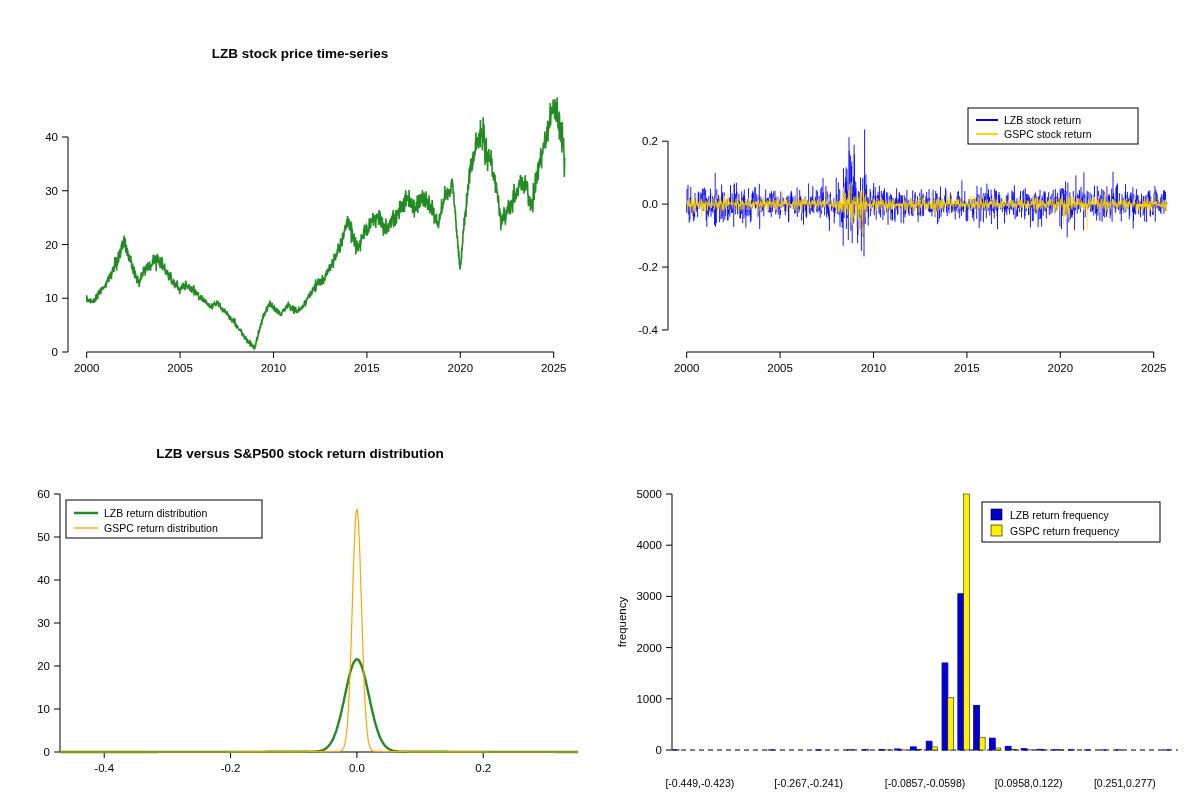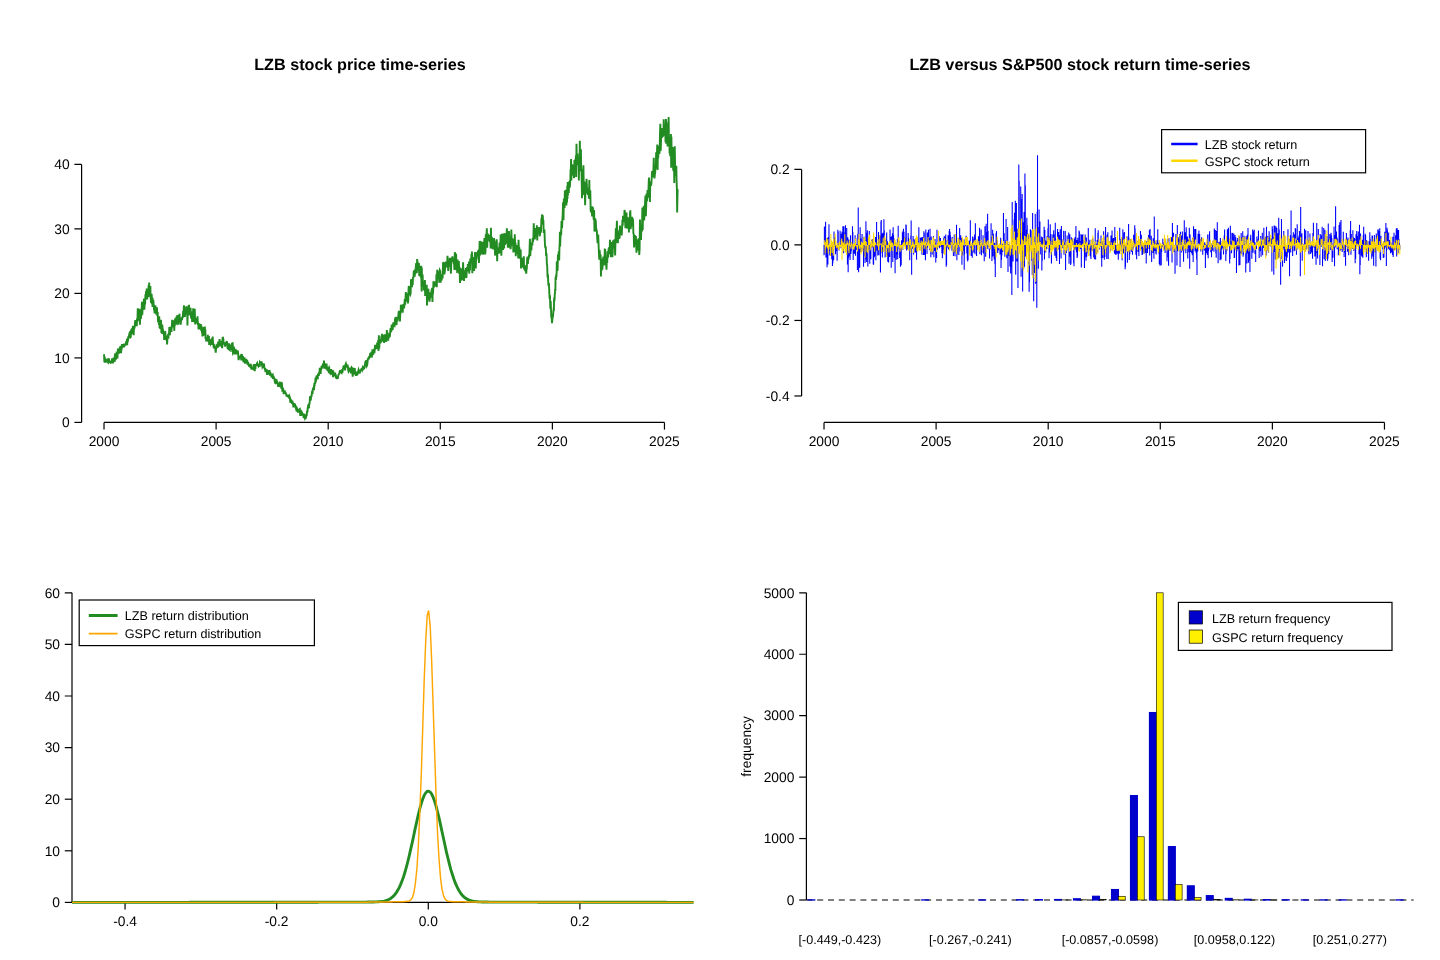--- a/index.html
+++ b/index.html
@@ -42,21 +42,20 @@
           <line x1="68" y1="158.75" x2="62" y2="158.75" stroke="#000"></line>
           <text x="58" y="162.75" font-size="11.5" text-anchor="end" fill="#000">30</text>
           <line x1="68" y1="105" x2="62" y2="105" stroke="#000"></line>
           <text x="58" y="109" font-size="11.5" text-anchor="end" fill="#000">40</text>
         </g>
         <path d="M86.7 263.2 L86.9 267.9 L87.1 267.6 L87.3 265.4 L87.5 270.2 L87.8 267.1 L88.0 268.5 L88.2 267.3 L88.4 268.5 L88.6 268.8 L88.8 268.3 L89.1 267.1 L89.3 268.0 L89.5 267.8 L89.7 270.0 L89.9 267.3 L90.1 270.0 L90.3 270.4 L90.6 269.9 L90.8 266.6 L91.0 270.4 L91.2 268.8 L91.4 269.3 L91.6 269.3 L91.9 269.7 L92.1 268.5 L92.3 269.5 L92.5 270.6 L92.7 268.7 L92.9 269.5 L93.1 270.9 L93.4 266.7 L93.6 269.3 L93.8 270.8 L94.0 267.4 L94.2 270.6 L94.4 268.0 L94.7 266.0 L94.9 267.0 L95.1 268.2 L95.3 266.0 L95.5 269.7 L95.7 264.7 L96.0 262.4 L96.2 267.3 L96.4 265.9 L96.6 266.0 L96.8 266.7 L97.0 266.4 L97.2 262.5 L97.5 262.8 L97.7 265.9 L97.9 265.9 L98.2 259.2 L98.5 259.2 L98.8 259.7 L99.0 259.4 L99.3 262.6 L99.6 261.5 L99.9 257.9 L100.2 257.3 L100.5 257.6 L100.8 262.2 L101.1 259.3 L101.3 259.8 L101.6 254.8 L101.9 256.8 L102.2 254.9 L102.5 256.6 L102.8 255.2 L103.1 257.6 L103.4 254.3 L103.6 255.5 L103.9 255.9 L104.2 255.3 L104.5 255.0 L104.8 255.8 L105.1 252.5 L105.4 254.2 L105.6 255.2 L105.8 250.4 L106.0 255.6 L106.2 250.1 L106.4 253.2 L106.7 251.0 L106.9 248.2 L107.1 249.5 L107.3 249.2 L107.5 247.9 L107.7 246.5 L107.9 245.9 L108.2 246.7 L108.4 249.9 L108.6 247.8 L108.8 249.0 L109.0 248.8 L109.2 242.9 L109.5 245.8 L109.7 242.0 L109.9 242.6 L110.1 241.7 L110.3 246.4 L110.5 242.2 L110.8 239.6 L111.0 242.8 L111.2 242.3 L111.4 247.3 L111.6 241.1 L111.8 242.4 L112.0 241.2 L112.3 240.3 L112.5 236.9 L112.7 235.0 L112.9 237.6 L113.1 234.8 L113.3 236.7 L113.6 238.6 L113.8 236.8 L114.0 239.9 L114.2 233.5 L114.4 235.1 L114.6 233.5 L114.8 224.9 L115.1 230.8 L115.3 234.2 L115.5 232.2 L115.7 230.6 L115.9 230.5 L116.1 235.8 L116.4 225.3 L116.6 238.6 L116.9 231.6 L117.1 232.6 L117.4 233.7 L117.7 228.6 L118.0 229.0 L118.3 219.4 L118.6 230.3 L118.9 222.9 L119.2 222.7 L119.4 224.3 L119.7 219.7 L120.0 216.8 L120.3 226.1 L120.6 218.4 L120.9 221.7 L121.2 213.3 L121.5 215.1 L121.7 210.6 L122.0 215.2 L122.3 208.5 L122.6 217.6 L122.9 214.5 L123.2 211.6 L123.5 215.5 L123.8 206.2 L124.0 205.7 L124.2 209.0 L124.3 203.4 L124.5 212.7 L124.6 212.2 L124.8 212.6 L124.9 213.8 L125.0 215.3 L125.2 212.7 L125.3 206.4 L125.5 216.8 L125.6 214.1 L125.8 220.5 L125.9 217.3 L126.1 218.9 L126.2 218.5 L126.3 212.8 L126.5 214.7 L126.6 221.5 L126.8 220.6 L126.9 218.1 L127.1 223.8 L127.2 216.1 L127.3 219.5 L127.5 223.9 L127.6 219.8 L127.8 218.0 L128.0 221.7 L128.2 224.0 L128.4 226.2 L128.6 226.5 L128.9 229.1 L129.1 228.3 L129.3 226.8 L129.5 222.4 L129.7 225.7 L129.9 227.0 L130.2 230.1 L130.4 228.7 L130.6 228.2 L130.8 224.0 L131.0 231.0 L131.2 228.3 L131.4 228.4 L131.7 236.6 L131.9 233.8 L132.1 236.2 L132.3 235.3 L132.5 238.7 L132.7 231.5 L133.0 241.4 L133.2 238.4 L133.4 242.2 L133.6 240.8 L133.8 241.3 L134.0 239.5 L134.2 234.4 L134.5 245.4 L134.7 241.9 L134.9 246.1 L135.1 239.5 L135.3 239.4 L135.5 242.4 L135.8 242.5 L136.0 245.8 L136.2 246.1 L136.4 246.6 L136.6 245.1 L136.8 251.3 L137.0 245.9 L137.3 250.5 L137.5 245.1 L137.7 243.8 L137.9 247.5 L138.1 249.1 L138.3 249.8 L138.6 251.7 L138.8 248.7 L139.0 248.1 L139.2 255.0 L139.4 252.6 L139.6 248.1 L139.9 247.2 L140.1 247.0 L140.3 250.2 L140.5 246.3 L140.7 245.8 L140.9 246.4 L141.1 240.5 L141.4 244.9 L141.6 247.4 L141.8 240.3 L142.0 243.8 L142.2 242.8 L142.4 241.8 L142.7 243.5 L142.9 243.6 L143.1 240.0 L143.3 238.1 L143.5 234.5 L143.7 240.0 L143.9 240.8 L144.2 234.9 L144.4 237.1 L144.6 238.2 L144.8 235.8 L145.0 236.8 L145.2 243.7 L145.5 236.0 L145.7 239.6 L145.9 233.7 L146.1 236.5 L146.3 232.8 L146.5 234.9 L146.7 236.5 L147.0 237.0 L147.2 231.6 L147.4 233.4 L147.6 237.3 L147.8 230.6 L148.0 234.2 L148.3 237.7 L148.5 237.2 L148.7 238.5 L148.9 233.4 L149.1 235.4 L149.3 232.4 L149.6 229.4 L149.8 235.9 L150.0 235.4 L150.2 232.8 L150.4 235.5 L150.6 238.6 L150.8 235.7 L151.1 233.7 L151.3 232.7 L151.5 233.5 L151.7 234.8 L151.9 231.8 L152.1 233.1 L152.4 232.0 L152.6 226.9 L152.8 230.1 L153.0 232.4 L153.2 223.2 L153.4 222.7 L153.6 231.0 L153.9 227.0 L154.1 232.1 L154.3 229.5 L154.5 225.4 L154.7 228.0 L154.9 227.9 L155.2 223.4 L155.4 226.3 L155.6 223.2 L155.8 230.1 L156.0 226.6 L156.2 239.2 L156.4 227.9 L156.7 227.7 L156.9 226.2 L157.1 230.9 L157.3 222.1 L157.5 222.5 L157.7 228.5 L158.0 228.2 L158.2 230.7 L158.4 228.2 L158.6 228.4 L158.8 224.5 L159.0 229.7 L159.3 233.5 L159.5 227.6 L159.7 228.4 L159.9 231.3 L160.1 236.3 L160.3 227.7 L160.5 234.9 L160.8 230.6 L161.0 225.0 L161.2 230.0 L161.4 234.2 L161.6 235.7 L161.8 236.2 L162.1 231.3 L162.3 225.4 L162.5 233.7 L162.7 238.4 L162.9 234.1 L163.1 234.7 L163.3 236.7 L163.6 235.1 L163.8 236.1 L164.0 233.1 L164.2 237.4 L164.4 235.9 L164.6 231.5 L164.9 238.8 L165.1 238.3 L165.3 239.8 L165.5 242.6 L165.7 237.4 L165.9 241.3 L166.1 237.5 L166.4 240.0 L166.6 242.0 L166.8 238.3 L167.0 242.3 L167.2 241.5 L167.4 238.1 L167.7 243.8 L167.9 239.6 L168.1 240.5 L168.3 245.5 L168.5 243.3 L168.7 248.4 L169.0 243.0 L169.2 247.8 L169.4 246.5 L169.6 245.9 L169.8 240.5 L170.0 244.9 L170.2 246.6 L170.5 242.0 L170.7 240.1 L170.9 247.6 L171.1 242.6 L171.3 250.5 L171.5 249.2 L171.8 252.5 L172.0 250.8 L172.2 250.8 L172.4 251.8 L172.6 249.7 L172.9 252.6 L173.2 246.9 L173.5 252.7 L173.8 250.8 L174.1 248.0 L174.3 255.4 L174.6 251.2 L174.9 253.4 L175.2 254.1 L175.5 251.6 L175.8 251.8 L176.1 255.4 L176.4 253.8 L176.6 250.0 L176.9 253.4 L177.2 248.4 L177.5 252.8 L177.8 255.4 L178.1 257.6 L178.4 257.7 L178.7 254.9 L178.9 257.0 L179.2 257.1 L179.5 259.8 L179.8 261.9 L180.1 257.2 L180.4 258.4 L180.7 256.7 L181.0 254.5 L181.2 256.9 L181.5 257.0 L181.8 252.6 L182.1 255.5 L182.4 256.8 L182.7 253.7 L183.0 250.5 L183.2 255.2 L183.5 254.9 L183.8 252.0 L184.1 254.1 L184.4 256.8 L184.7 252.1 L185.0 258.1 L185.3 257.0 L185.5 249.5 L185.8 249.4 L186.1 250.7 L186.4 254.8 L186.7 253.7 L187.0 255.2 L187.3 253.7 L187.6 256.9 L187.8 253.9 L188.1 253.8 L188.4 255.5 L188.7 253.2 L189.0 252.3 L189.3 254.0 L189.6 258.0 L189.9 258.3 L190.1 255.6 L190.4 254.0 L190.7 257.9 L191.0 258.1 L191.3 259.4 L191.6 259.7 L191.9 256.5 L192.2 257.1 L192.4 255.6 L192.7 256.6 L193.0 258.5 L193.3 253.9 L193.6 261.4 L193.9 253.3 L194.2 262.2 L194.5 261.7 L194.7 258.1 L195.0 257.9 L195.3 259.7 L195.6 263.3 L195.9 262.2 L196.2 258.8 L196.5 259.7 L196.8 263.3 L197.0 261.2 L197.3 261.3 L197.6 260.0 L197.9 262.3 L198.2 260.2 L198.5 263.1 L198.8 268.2 L199.1 265.7 L199.3 266.2 L199.6 265.4 L199.9 265.3 L200.2 265.0 L200.5 264.5 L200.8 266.1 L201.1 268.3 L201.4 266.8 L201.6 263.1 L201.9 268.0 L202.2 265.7 L202.5 265.6 L202.8 269.2 L203.1 269.3 L203.4 267.3 L203.7 265.8 L203.9 267.7 L204.2 271.0 L204.5 267.7 L204.8 270.1 L205.1 267.0 L205.4 270.1 L205.7 270.2 L206.0 267.8 L206.2 272.0 L206.5 269.9 L206.8 270.1 L207.1 272.3 L207.4 272.9 L207.7 273.1 L208.0 271.6 L208.3 273.7 L208.5 272.4 L208.8 271.1 L209.1 275.1 L209.4 271.9 L209.7 276.0 L210.0 273.9 L210.3 275.2 L210.6 275.2 L210.8 275.4 L211.1 274.2 L211.4 274.2 L211.7 271.5 L212.0 273.8 L212.3 277.4 L212.6 273.9 L212.9 275.5 L213.1 271.3 L213.4 272.2 L213.7 272.1 L214.0 271.4 L214.3 272.7 L214.6 271.5 L214.9 272.6 L215.2 273.0 L215.4 271.2 L215.7 273.6 L216.0 271.6 L216.3 273.8 L216.6 269.7 L216.9 270.1 L217.2 270.5 L217.5 272.4 L217.7 271.7 L218.0 269.2 L218.3 271.8 L218.6 273.5 L218.9 272.7 L219.2 273.5 L219.5 270.7 L219.7 274.7 L220.0 270.9 L220.3 274.4 L220.6 275.3 L220.9 274.6 L221.2 278.1 L221.5 275.5 L221.8 276.7 L222.0 276.5 L222.3 275.8 L222.6 280.5 L222.9 278.2 L223.2 276.7 L223.5 277.7 L223.8 278.9 L224.1 279.2 L224.3 280.2 L224.6 276.5 L224.9 280.3 L225.2 280.3 L225.5 279.2 L225.8 279.8 L226.1 281.1 L226.4 282.7 L226.6 281.8 L226.9 280.5 L227.2 280.2 L227.5 283.7 L227.8 282.4 L228.1 282.1 L228.4 282.8 L228.7 284.2 L228.9 285.4 L229.2 284.8 L229.5 283.4 L229.8 288.1 L230.1 285.8 L230.4 284.3 L230.7 285.5 L231.0 287.6 L231.2 286.4 L231.5 287.6 L231.8 290.4 L232.1 289.1 L232.4 288.7 L232.7 288.0 L233.0 289.6 L233.3 288.4 L233.5 290.7 L233.8 287.7 L234.1 286.2 L234.4 291.9 L234.7 289.5 L235.0 288.9 L235.3 294.5 L235.6 293.5 L235.8 291.1 L236.1 293.2 L236.4 296.4 L236.7 295.3 L237.0 295.2 L237.3 293.2 L237.6 296.2 L237.9 294.8 L238.1 295.9 L238.4 296.2 L238.7 297.8 L239.0 297.8 L239.3 297.7 L239.6 298.0 L239.9 296.9 L240.2 299.2 L240.4 298.6 L240.7 298.9 L241.0 300.0 L241.3 298.5 L241.6 299.3 L241.9 303.6 L242.2 300.5 L242.5 302.1 L242.7 301.3 L243.0 303.3 L243.3 304.5 L243.6 301.8 L243.9 303.5 L244.2 304.5 L244.5 307.5 L244.8 306.0 L245.0 304.0 L245.3 307.2 L245.6 305.5 L245.9 307.4 L246.2 306.5 L246.5 307.8 L246.8 307.1 L247.1 310.1 L247.3 310.9 L247.6 308.5 L247.9 309.1 L248.2 310.8 L248.5 310.6 L248.8 311.7 L249.1 309.8 L249.4 309.4 L249.6 310.2 L249.9 309.7 L250.2 314.6 L250.5 309.6 L250.8 314.7 L251.1 310.3 L251.4 312.1 L251.7 312.4 L251.9 312.3 L252.2 313.1 L252.5 314.0 L252.8 314.6 L253.1 316.4 L253.4 314.0 L253.7 312.8 L254.0 315.0 L254.2 316.7 L254.5 316.3 L254.8 316.4 L255.0 315.8 L255.1 313.4 L255.2 314.0 L255.4 314.0 L255.5 314.6 L255.7 313.8 L255.8 310.6 L256.0 311.8 L256.1 310.5 L256.3 310.5 L256.4 307.5 L256.5 308.8 L256.7 307.5 L256.8 305.1 L257.0 308.4 L257.1 306.7 L257.3 307.4 L257.4 305.0 L257.5 308.1 L257.7 303.8 L257.8 305.2 L258.0 304.0 L258.1 303.0 L258.3 298.3 L258.4 302.2 L258.5 300.2 L258.8 298.9 L259.0 301.7 L259.2 298.4 L259.4 298.4 L259.6 298.3 L259.8 297.0 L260.1 293.8 L260.3 295.2 L260.5 295.3 L260.7 291.8 L260.9 292.6 L261.1 290.8 L261.4 293.1 L261.6 290.7 L261.8 291.0 L262.0 287.1 L262.2 289.7 L262.4 286.7 L262.6 288.0 L262.9 282.9 L263.1 286.6 L263.3 285.4 L263.5 284.0 L263.7 281.0 L263.9 282.3 L264.2 281.6 L264.4 281.6 L264.6 281.2 L264.8 284.1 L265.0 279.5 L265.2 280.2 L265.4 280.3 L265.7 281.3 L265.9 278.8 L266.1 278.2 L266.3 277.1 L266.5 274.6 L266.7 278.2 L267.0 275.9 L267.2 279.6 L267.4 275.9 L267.6 275.9 L267.8 274.9 L268.0 272.9 L268.2 275.2 L268.5 273.7 L268.7 272.4 L268.9 274.1 L269.1 270.9 L269.3 271.4 L269.5 272.6 L269.8 273.4 L270.0 268.4 L270.2 275.3 L270.4 270.4 L270.6 273.8 L270.8 274.0 L271.1 271.5 L271.3 274.6 L271.5 271.0 L271.7 273.4 L271.9 275.9 L272.1 270.9 L272.3 273.3 L272.6 274.4 L272.8 276.3 L273.0 276.5 L273.2 275.8 L273.4 275.9 L273.6 275.4 L273.9 274.8 L274.1 279.1 L274.3 273.6 L274.5 275.9 L274.7 277.1 L274.9 278.5 L275.1 278.9 L275.4 277.8 L275.6 277.6 L275.8 275.6 L276.0 276.6 L276.2 280.1 L276.4 278.0 L276.7 277.3 L276.9 280.4 L277.1 276.4 L277.3 277.3 L277.5 282.4 L277.7 277.0 L277.9 281.5 L278.2 279.7 L278.4 281.0 L278.6 280.2 L278.8 281.4 L279.0 279.6 L279.2 279.8 L279.5 281.0 L279.7 280.3 L279.9 280.8 L280.1 282.0 L280.3 283.0 L280.5 282.3 L280.8 283.8 L281.0 282.2 L281.3 283.2 L281.5 283.7 L281.8 281.0 L282.1 280.2 L282.4 279.8 L282.7 279.5 L283.0 277.8 L283.3 277.2 L283.6 277.2 L283.8 278.2 L284.1 278.4 L284.4 277.5 L284.7 278.1 L285.0 275.8 L285.3 278.6 L285.6 276.8 L285.9 274.7 L286.1 274.4 L286.4 272.5 L286.7 275.5 L287.0 274.2 L287.3 274.6 L287.6 276.6 L287.9 271.7 L288.2 271.0 L288.4 271.9 L288.7 271.9 L289.0 272.9 L289.3 274.2 L289.6 272.0 L289.9 273.6 L290.2 276.7 L290.5 277.8 L290.7 277.5 L291.0 276.0 L291.3 276.0 L291.6 274.4 L291.9 275.6 L292.2 275.8 L292.5 279.1 L292.8 275.0 L293.0 274.2 L293.3 274.6 L293.6 277.4 L293.9 281.9 L294.2 279.0 L294.5 276.9 L294.8 274.6 L295.0 277.3 L295.3 280.1 L295.6 274.7 L295.9 278.6 L296.2 279.7 L296.5 279.4 L296.8 281.1 L297.1 279.8 L297.3 277.7 L297.6 279.9 L297.9 280.0 L298.2 279.1 L298.5 277.4 L298.8 276.2 L299.1 277.2 L299.4 277.9 L299.6 278.0 L299.9 279.2 L300.2 275.9 L300.5 277.3 L300.8 276.3 L301.1 275.6 L301.4 275.7 L301.7 276.3 L301.9 275.1 L302.2 274.3 L302.5 275.4 L302.8 275.6 L303.1 275.2 L303.4 274.2 L303.7 274.5 L304.0 273.9 L304.2 271.4 L304.5 269.1 L304.8 271.1 L305.1 268.0 L305.4 271.2 L305.7 272.8 L306.0 272.1 L306.3 269.3 L306.5 267.2 L306.8 266.9 L307.1 267.7 L307.4 265.0 L307.7 266.3 L308.0 265.8 L308.3 263.7 L308.6 264.1 L308.8 263.6 L309.1 264.4 L309.4 261.1 L309.7 265.8 L310.0 264.9 L310.3 260.4 L310.6 260.7 L310.9 262.2 L311.1 262.4 L311.4 258.8 L311.7 259.5 L312.0 262.4 L312.3 259.3 L312.6 255.4 L312.9 259.2 L313.2 255.9 L313.4 257.8 L313.7 257.7 L314.0 257.9 L314.3 253.4 L314.6 255.4 L314.9 256.5 L315.2 251.4 L315.5 260.4 L315.7 247.3 L316.0 258.3 L316.3 253.1 L316.6 252.2 L316.9 254.1 L317.2 250.8 L317.5 252.3 L317.8 248.3 L318.0 250.2 L318.3 246.2 L318.6 251.3 L318.9 250.8 L319.2 247.0 L319.5 251.4 L319.8 251.9 L320.1 253.7 L320.3 250.2 L320.6 246.7 L320.9 249.3 L321.2 249.9 L321.5 247.4 L321.8 252.9 L322.1 249.4 L322.4 243.0 L322.6 248.3 L322.9 245.1 L323.2 246.6 L323.5 251.9 L323.8 247.5 L324.1 247.5 L324.4 249.3 L324.7 246.0 L324.9 248.5 L325.2 243.7 L325.5 241.8 L325.8 241.6 L326.1 243.8 L326.4 238.4 L326.7 242.5 L327.0 241.9 L327.2 243.0 L327.5 239.1 L327.8 236.7 L328.1 239.2 L328.4 239.2 L328.7 239.5 L329.0 236.9 L329.3 232.6 L329.5 234.4 L329.8 235.6 L330.1 232.0 L330.4 239.0 L330.7 233.3 L331.0 234.9 L331.3 235.0 L331.6 233.2 L331.8 233.2 L332.1 228.9 L332.4 227.1 L332.7 229.4 L333.0 228.7 L333.3 235.9 L333.6 228.0 L333.8 229.4 L334.1 221.9 L334.4 224.6 L334.7 227.1 L335.0 225.8 L335.3 224.7 L335.6 228.5 L335.9 221.6 L336.1 223.7 L336.4 221.2 L336.7 224.9 L337.0 222.6 L337.3 217.2 L337.6 221.9 L337.9 216.7 L338.2 211.3 L338.4 217.1 L338.7 217.4 L339.0 218.0 L339.3 213.2 L339.6 213.2 L339.9 220.8 L340.2 218.5 L340.5 208.2 L340.7 206.3 L341.0 210.4 L341.3 209.0 L341.6 212.7 L341.9 213.5 L342.2 212.6 L342.5 200.7 L342.8 201.8 L343.0 205.5 L343.3 207.4 L343.6 202.0 L343.9 205.5 L344.2 198.9 L344.5 199.9 L344.8 194.2 L345.1 193.9 L345.3 196.1 L345.6 198.5 L345.9 192.8 L346.2 196.3 L346.5 190.6 L346.8 187.3 L347.1 193.4 L347.4 195.4 L347.6 183.9 L347.9 186.7 L348.2 186.9 L348.4 188.9 L348.5 192.9 L348.7 189.5 L348.8 189.8 L348.9 189.7 L349.1 187.1 L349.2 193.6 L349.4 197.9 L349.5 192.1 L349.7 197.6 L349.8 189.4 L349.9 196.7 L350.1 196.8 L350.2 197.6 L350.4 198.5 L350.5 197.5 L350.7 193.7 L350.8 199.4 L351.0 189.5 L351.1 195.2 L351.2 205.1 L351.4 210.9 L351.5 190.9 L351.7 200.3 L351.8 197.7 L352.0 200.8 L352.2 196.7 L352.4 206.6 L352.6 204.8 L352.8 204.2 L353.0 202.4 L353.2 209.8 L353.5 206.4 L353.7 202.9 L353.9 210.2 L354.1 201.3 L354.3 214.6 L354.5 212.7 L354.8 212.6 L355.0 212.6 L355.2 213.8 L355.4 205.8 L355.6 205.3 L355.8 222.5 L356.1 217.7 L356.3 216.4 L356.5 215.2 L356.7 213.3 L356.9 208.6 L357.1 210.6 L357.3 215.8 L357.6 217.9 L357.8 216.9 L358.0 219.5 L358.2 216.2 L358.4 211.5 L358.6 216.5 L358.9 211.8 L359.1 214.8 L359.3 212.4 L359.5 211.9 L359.7 209.2 L359.9 212.1 L360.1 207.9 L360.4 219.6 L360.6 210.1 L360.8 213.0 L361.0 209.0 L361.2 202.3 L361.4 206.2 L361.7 206.6 L361.9 206.0 L362.1 207.0 L362.3 204.4 L362.5 205.4 L362.7 206.4 L362.9 202.6 L363.2 203.7 L363.5 204.8 L363.7 196.6 L364.0 207.3 L364.3 193.8 L364.6 192.8 L364.9 197.3 L365.2 196.7 L365.5 200.6 L365.8 197.6 L366.0 203.5 L366.3 198.8 L366.6 193.4 L366.9 194.0 L367.2 203.6 L367.5 197.9 L367.8 196.5 L368.1 201.7 L368.3 197.5 L368.6 198.2 L368.9 198.5 L369.2 187.7 L369.5 186.3 L369.8 195.7 L370.1 186.7 L370.3 196.7 L370.6 195.0 L370.9 191.7 L371.2 187.5 L371.5 186.0 L371.8 190.6 L372.1 189.6 L372.4 188.1 L372.6 189.2 L372.9 181.1 L373.2 184.8 L373.5 193.9 L373.8 187.2 L374.1 190.1 L374.4 186.4 L374.7 188.3 L374.9 182.9 L375.2 189.6 L375.5 190.5 L375.8 196.0 L376.1 183.6 L376.4 183.5 L376.7 183.9 L377.0 181.6 L377.2 182.9 L377.5 186.3 L377.8 184.4 L378.1 187.4 L378.4 187.8 L378.7 192.9 L379.0 178.3 L379.3 179.2 L379.5 192.3 L379.8 182.7 L380.1 179.5 L380.4 193.1 L380.7 185.6 L381.0 195.4 L381.3 184.3 L381.6 188.5 L381.8 193.4 L382.1 190.3 L382.4 185.6 L382.7 196.4 L383.0 190.5 L383.3 203.8 L383.6 196.1 L383.9 202.2 L384.1 195.3 L384.4 191.6 L384.7 198.0 L385.0 197.3 L385.3 200.6 L385.6 201.3 L385.9 186.6 L386.2 195.7 L386.4 193.2 L386.7 202.1 L387.0 194.7 L387.3 199.7 L387.6 193.3 L387.9 196.1 L388.2 191.4 L388.5 199.6 L388.7 199.1 L389.0 192.6 L389.3 190.7 L389.6 194.1 L389.9 188.1 L390.2 189.7 L390.5 193.5 L390.8 185.9 L391.0 196.0 L391.3 187.4 L391.6 193.4 L391.9 183.4 L392.2 184.9 L392.5 187.2 L392.8 181.2 L393.1 181.4 L393.3 177.7 L393.6 195.6 L393.9 182.2 L394.2 185.6 L394.5 186.2 L394.8 182.6 L395.1 193.9 L395.4 185.1 L395.6 182.5 L395.9 178.0 L396.2 185.8 L396.5 191.8 L396.8 178.2 L397.1 184.2 L397.4 178.9 L397.7 180.1 L397.9 181.2 L398.2 177.9 L398.5 177.3 L398.8 177.8 L399.1 187.2 L399.4 179.7 L399.7 168.9 L400.0 180.9 L400.2 174.4 L400.5 175.7 L400.8 180.0 L401.1 170.2 L401.4 170.5 L401.7 175.3 L402.0 169.5 L402.3 173.6 L402.5 180.2 L402.8 172.8 L403.1 180.1 L403.4 170.5 L403.7 166.3 L404.0 167.7 L404.3 179.9 L404.6 177.6 L404.8 163.2 L405.1 169.6 L405.4 163.6 L405.7 158.2 L406.0 174.4 L406.3 164.6 L406.6 162.6 L406.9 166.6 L407.1 165.6 L407.4 169.0 L407.7 163.7 L408.0 164.6 L408.3 169.6 L408.6 167.9 L408.9 175.0 L409.1 157.9 L409.4 171.7 L409.7 167.2 L410.0 166.9 L410.3 174.5 L410.6 175.6 L410.9 171.8 L411.2 174.2 L411.4 175.9 L411.7 166.3 L412.0 175.8 L412.3 173.2 L412.6 181.0 L412.9 169.2 L413.2 171.7 L413.5 176.9 L413.7 167.5 L414.0 168.2 L414.3 185.6 L414.6 174.0 L414.9 177.2 L415.2 178.5 L415.5 179.4 L415.8 176.3 L416.0 177.9 L416.3 170.1 L416.6 178.9 L416.9 176.9 L417.2 163.5 L417.5 167.2 L417.8 181.1 L418.1 170.8 L418.3 162.9 L418.6 174.2 L418.9 163.4 L419.2 176.3 L419.5 162.5 L419.8 172.2 L420.1 175.0 L420.4 163.0 L420.6 162.3 L420.9 172.1 L421.2 168.6 L421.5 168.6 L421.8 171.0 L422.1 165.1 L422.4 158.3 L422.7 167.6 L422.9 165.2 L423.2 174.5 L423.5 163.8 L423.8 167.2 L424.1 160.6 L424.4 166.7 L424.7 174.4 L425.0 168.3 L425.2 172.8 L425.5 175.7 L425.8 172.5 L426.1 159.3 L426.4 169.3 L426.7 172.6 L427.0 166.6 L427.3 170.3 L427.5 169.0 L427.8 178.3 L428.1 167.1 L428.4 170.6 L428.7 178.0 L429.0 163.2 L429.3 174.7 L429.6 170.3 L429.8 181.5 L430.1 173.7 L430.4 174.1 L430.7 177.2 L431.0 172.2 L431.3 179.6 L431.6 177.4 L431.9 183.3 L432.1 167.9 L432.4 175.5 L432.7 174.0 L433.0 176.6 L433.3 181.8 L433.6 181.4 L433.9 176.0 L434.2 191.8 L434.4 188.2 L434.7 191.3 L435.0 182.9 L435.3 188.7 L435.6 188.9 L435.9 187.9 L436.2 190.4 L436.5 181.5 L436.7 191.7 L437.0 192.6 L437.3 188.9 L437.6 193.9 L437.9 190.7 L438.2 193.0 L438.5 196.1 L438.8 192.4 L439.0 191.7 L439.3 183.6 L439.6 181.9 L439.9 187.9 L440.2 183.0 L440.5 184.1 L440.8 180.4 L441.1 182.3 L441.3 176.0 L441.6 166.9 L441.9 181.3 L442.2 174.4 L442.5 172.0 L442.8 176.8 L443.1 170.1 L443.4 171.9 L443.6 172.6 L443.9 166.3 L444.2 169.7 L444.5 165.9 L444.8 154.1 L445.1 164.5 L445.4 162.5 L445.7 167.6 L445.9 163.3 L446.2 158.0 L446.5 165.9 L446.8 163.4 L447.1 165.0 L447.4 155.8 L447.7 168.3 L447.9 161.8 L448.2 161.7 L448.5 157.4 L448.8 158.2 L449.1 162.1 L449.4 159.8 L449.7 164.9 L450.0 163.4 L450.2 157.1 L450.5 159.7 L450.8 161.9 L451.1 152.2 L451.4 152.7 L451.7 146.7 L452.0 149.1 L452.3 147.4 L452.5 151.4 L452.8 151.7 L453.1 162.2 L453.4 160.9 L453.7 159.2 L454.0 169.1 L454.3 173.8 L454.6 174.5 L454.8 173.3 L455.1 181.4 L455.4 179.0 L455.7 187.4 L456.0 190.0 L456.3 199.2 L456.6 196.5 L456.9 204.0 L457.1 206.3 L457.4 203.8 L457.7 210.4 L458.0 216.9 L458.3 214.1 L458.6 225.3 L458.9 218.8 L459.2 226.9 L459.4 232.8 L459.7 232.2 L460.0 237.4 L460.3 234.3 L460.5 232.9 L460.6 232.3 L460.7 232.8 L460.9 230.9 L461.0 229.7 L461.2 226.3 L461.3 227.5 L461.5 224.0 L461.6 226.9 L461.7 218.7 L461.9 215.8 L462.0 218.9 L462.2 216.3 L462.3 213.1 L462.5 212.5 L462.6 208.8 L462.8 210.8 L462.9 203.7 L463.0 198.7 L463.2 200.6 L463.3 201.4 L463.5 196.6 L463.6 199.1 L463.8 196.5 L463.9 194.6 L464.0 185.7 L464.3 191.0 L464.5 193.8 L464.7 191.5 L464.9 181.9 L465.1 179.9 L465.3 183.9 L465.6 178.1 L465.8 178.1 L466.0 185.1 L466.2 173.9 L466.4 171.9 L466.6 161.2 L466.8 173.4 L467.1 163.8 L467.3 163.6 L467.5 161.3 L467.7 161.6 L467.9 152.2 L468.1 156.3 L468.4 158.2 L468.6 151.7 L468.8 149.0 L469.0 144.8 L469.2 136.6 L469.4 144.4 L469.6 151.5 L469.9 133.5 L470.1 141.0 L470.3 136.4 L470.5 141.3 L470.7 126.7 L470.9 136.6 L471.2 128.1 L471.4 128.9 L471.6 126.2 L471.8 129.4 L472.0 139.2 L472.2 126.3 L472.5 136.8 L472.7 122.8 L472.9 133.7 L473.1 119.6 L473.3 130.7 L473.5 125.6 L473.7 123.7 L474.0 128.9 L474.2 121.5 L474.4 119.9 L474.6 118.8 L474.8 124.3 L475.0 121.6 L475.3 117.5 L475.5 109.0 L475.7 110.5 L475.9 100.6 L476.1 118.3 L476.3 110.3 L476.5 109.2 L476.8 114.2 L477.0 105.0 L477.2 112.6 L477.4 106.3 L477.6 111.7 L477.8 111.2 L478.1 111.0 L478.3 116.4 L478.5 115.0 L478.7 101.3 L478.9 102.3 L479.1 106.9 L479.3 105.8 L479.6 100.2 L479.8 103.8 L480.0 97.4 L480.2 115.4 L480.4 87.9 L480.6 97.6 L480.9 103.4 L481.1 99.8 L481.3 96.0 L481.5 105.6 L481.7 98.7 L481.9 100.3 L482.2 104.4 L482.4 118.5 L482.6 98.7 L482.8 102.9 L483.0 102.9 L483.2 85.2 L483.4 100.1 L483.7 109.0 L483.9 108.7 L484.1 92.4 L484.3 109.5 L484.5 108.6 L484.7 116.1 L485.0 133.1 L485.2 115.9 L485.4 130.6 L485.6 114.3 L485.8 114.9 L486.0 118.2 L486.2 105.8 L486.5 130.1 L486.7 128.5 L487.0 119.2 L487.3 125.8 L487.6 139.0 L487.9 125.9 L488.2 129.2 L488.5 126.0 L488.8 117.0 L489.0 122.1 L489.3 126.3 L489.6 124.4 L489.9 130.4 L490.2 127.4 L490.5 127.6 L490.8 133.5 L491.1 118.1 L491.3 129.9 L491.6 133.7 L491.9 126.5 L492.2 142.7 L492.5 145.0 L492.8 141.0 L493.1 140.9 L493.4 148.4 L493.6 141.9 L493.9 140.3 L494.2 142.5 L494.5 147.9 L494.8 151.2 L495.1 143.1 L495.4 160.8 L495.7 159.8 L495.9 150.1 L496.2 150.9 L496.5 152.4 L496.8 160.8 L497.1 159.7 L497.4 160.9 L497.7 167.0 L498.0 170.7 L498.2 167.5 L498.5 163.4 L498.8 171.6 L499.1 179.5 L499.4 184.4 L499.7 176.3 L500.0 180.8 L500.3 182.4 L500.5 180.0 L500.8 198.4 L501.1 186.9 L501.4 193.3 L501.7 183.4 L502.0 192.5 L502.3 187.0 L502.6 185.9 L502.8 181.8 L503.1 189.0 L503.4 188.2 L503.7 188.2 L504.0 175.9 L504.3 176.0 L504.6 184.3 L504.9 184.0 L505.1 186.8 L505.4 192.7 L505.7 184.6 L506.0 187.2 L506.3 177.4 L506.6 182.6 L506.9 181.6 L507.2 175.0 L507.4 177.7 L507.7 174.0 L508.0 179.8 L508.3 167.8 L508.6 175.5 L508.9 175.1 L509.2 182.3 L509.5 169.6 L509.7 171.2 L510.0 176.7 L510.3 182.3 L510.6 178.6 L510.9 169.0 L511.2 169.0 L511.5 173.7 L511.8 173.9 L512.0 167.4 L512.3 171.1 L512.6 180.8 L512.9 168.8 L513.2 158.2 L513.5 170.4 L513.8 160.5 L514.1 151.9 L514.3 168.6 L514.6 159.4 L514.9 170.6 L515.2 160.8 L515.5 165.3 L515.8 165.1 L516.1 167.1 L516.4 165.5 L516.6 155.9 L516.9 158.9 L517.2 163.3 L517.5 158.4 L517.8 160.7 L518.1 164.2 L518.4 157.5 L518.7 151.1 L518.9 156.0 L519.2 147.8 L519.5 152.4 L519.8 150.9 L520.1 153.2 L520.4 143.0 L520.7 144.4 L521.0 154.2 L521.2 158.1 L521.5 149.0 L521.8 157.6 L522.1 145.1 L522.4 158.5 L522.7 149.9 L523.0 149.0 L523.2 150.3 L523.5 152.0 L523.8 150.0 L524.1 161.7 L524.4 150.2 L524.7 154.9 L525.0 146.0 L525.3 143.3 L525.5 158.9 L525.8 156.5 L526.1 153.6 L526.4 156.6 L526.7 148.7 L527.0 152.6 L527.3 150.0 L527.6 153.1 L527.8 162.3 L528.1 163.2 L528.4 174.3 L528.7 169.8 L529.0 164.0 L529.3 167.7 L529.6 169.9 L529.9 164.6 L530.1 170.4 L530.4 178.6 L530.7 170.9 L531.0 176.7 L531.3 172.5 L531.6 167.6 L531.9 168.5 L532.2 166.7 L532.4 168.7 L532.7 180.4 L533.0 175.7 L533.3 151.0 L533.6 164.9 L533.9 159.8 L534.2 168.0 L534.5 155.2 L534.7 155.9 L535.0 161.0 L535.3 140.9 L535.6 159.6 L535.9 143.0 L536.2 148.7 L536.5 139.4 L536.8 151.7 L537.0 148.5 L537.3 144.6 L537.6 135.4 L537.9 131.0 L538.2 148.2 L538.5 139.8 L538.8 129.2 L539.1 135.2 L539.3 135.1 L539.6 126.4 L539.9 130.1 L540.2 132.7 L540.5 122.9 L540.8 115.9 L541.1 129.4 L541.4 124.4 L541.6 136.4 L541.9 119.1 L542.2 121.4 L542.5 122.8 L542.8 120.8 L543.1 116.2 L543.4 110.5 L543.7 111.9 L543.9 115.5 L544.2 113.8 L544.5 109.8 L544.8 99.5 L545.1 113.7 L545.4 116.7 L545.7 113.3 L546.0 111.8 L546.2 106.7 L546.5 108.6 L546.8 94.8 L547.1 96.6 L547.4 98.3 L547.7 88.4 L548.0 109.7 L548.3 89.4 L548.5 99.8 L548.8 92.5 L549.1 91.6 L549.4 96.1 L549.7 94.6 L550.0 78.8 L550.3 71.1 L550.6 93.6 L550.8 87.0 L551.1 76.7 L551.4 77.2 L551.7 82.9 L552.0 74.8 L552.3 79.9 L552.6 81.7 L552.9 80.8 L553.1 67.4 L553.4 76.8 L553.7 76.6 L553.9 74.2 L554.1 72.2 L554.4 71.5 L554.6 86.5 L554.8 75.5 L555.0 67.2 L555.2 87.7 L555.4 70.0 L555.7 81.5 L555.9 73.0 L556.1 80.4 L556.3 90.0 L556.5 81.4 L556.7 85.8 L556.9 78.3 L557.2 65.6 L557.4 82.7 L557.6 87.5 L557.8 84.1 L558.0 95.9 L558.2 84.9 L558.5 98.2 L558.7 93.6 L558.9 87.0 L559.1 79.6 L559.3 107.8 L559.5 82.0 L559.7 96.2 L560.0 96.2 L560.2 95.4 L560.4 96.8 L560.6 90.5 L560.8 100.9 L561.0 110.1 L561.3 92.1 L561.5 110.9 L561.7 102.5 L561.9 120.5 L562.1 103.3 L562.3 89.8 L562.6 108.6 L562.8 112.7 L563.0 114.7 L563.2 111.9 L563.4 110.7 L563.6 106.1 L563.8 117.8 L564.1 126.7 L564.3 145.1 L564.5 134.0 L564.7 125.9 L564.9 126.5" fill="none" stroke="#228B22" stroke-width="1.6"></path>
       </svg>
   </div>
 
   <div class="panel">
-    <div class="title">LZB versus S&amp;P500 stock return time-series</div>
     <svg class="plotsvg" id="svg-tr" width="600" height="400">
         <g>
           <line x1="86.68131868131871" y1="320" x2="553.7142857142865" y2="320" stroke="#000"></line>
           <line x1="86.68131868131871" y1="320" x2="86.68131868131871" y2="326" stroke="#000"></line>
           <text x="86.68131868131871" y="340" font-size="11.5" text-anchor="middle" fill="#000">2000</text>
           <line x1="180.0879120879123" y1="320" x2="180.0879120879123" y2="326" stroke="#000"></line>
           <text x="180.0879120879123" y="340" font-size="11.5" text-anchor="middle" fill="#000">2005</text>
           <line x1="273.4945054945058" y1="320" x2="273.4945054945058" y2="326" stroke="#000"></line>
           <text x="273.4945054945058" y="340" font-size="11.5" text-anchor="middle" fill="#000">2010</text>
           <line x1="366.90109890109943" y1="320" x2="366.90109890109943" y2="326" stroke="#000"></line>
@@ -81,20 +80,21 @@
           <rect x="368" y="76" width="170" height="36" fill="#fff" stroke="#000" stroke-width="1"></rect>
           <line x1="376" y1="88" x2="398" y2="88" stroke="#0000FF" stroke-width="2"></line>
           <text x="404" y="92" font-size="10.5" text-anchor="start" fill="#000">LZB stock return</text>
           <line x1="376" y1="102" x2="398" y2="102" stroke="#FFD700" stroke-width="2"></line>
           <text x="404" y="106" font-size="10.5" text-anchor="start" fill="#000">GSPC stock return</text>
         </g>
       </svg>
   </div>
 
   <div class="panel">
+    <div class="title">LZB versus S&amp;P500 stock return distribution</div>
     <svg class="plotsvg" id="svg-bl" width="600" height="400">
         <g>
           <line x1="104.21951219512192" y1="320" x2="483.24390243902434" y2="320" stroke="#000"></line>
           <line x1="104.21951219512192" y1="320" x2="104.21951219512192" y2="326" stroke="#000"></line>
           <text x="104.21951219512192" y="340" font-size="11.5" text-anchor="middle" fill="#000">-0.4</text>
           <line x1="230.56097560975607" y1="320" x2="230.56097560975607" y2="326" stroke="#000"></line>
           <text x="230.56097560975607" y="340" font-size="11.5" text-anchor="middle" fill="#000">-0.2</text>
           <line x1="356.9024390243902" y1="320" x2="356.9024390243902" y2="326" stroke="#000"></line>
           <text x="356.9024390243902" y="340" font-size="11.5" text-anchor="middle" fill="#000">0.0</text>
           <line x1="483.24390243902434" y1="320" x2="483.24390243902434" y2="326" stroke="#000"></line>

